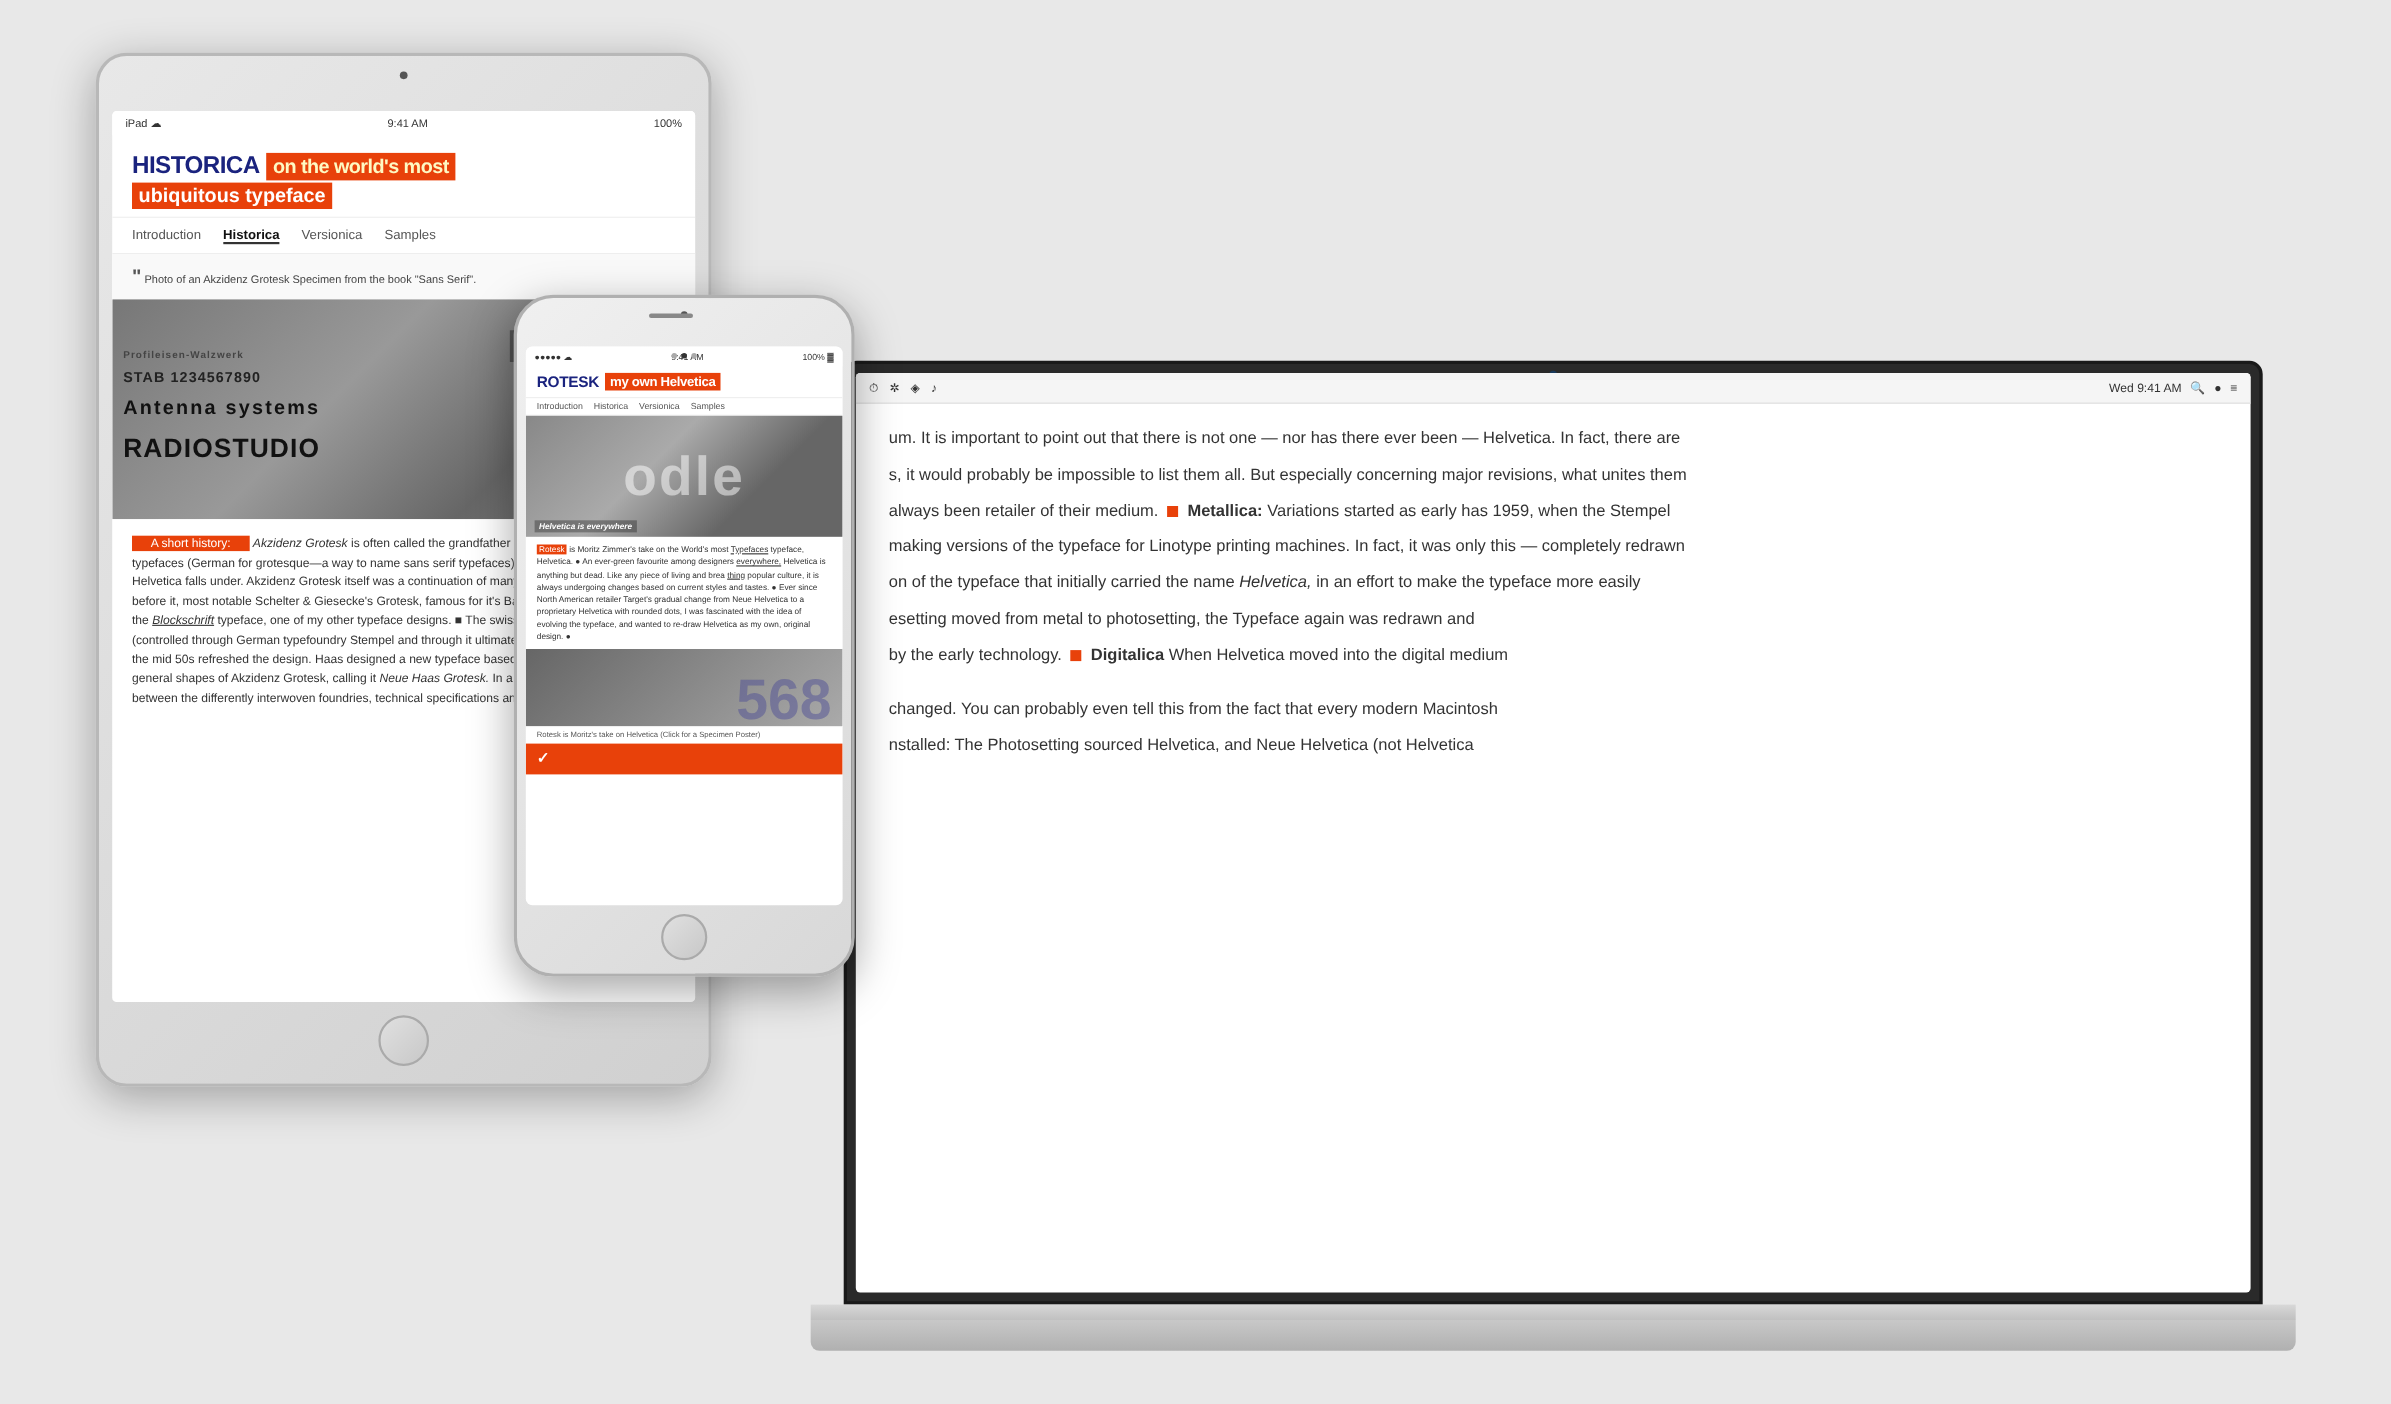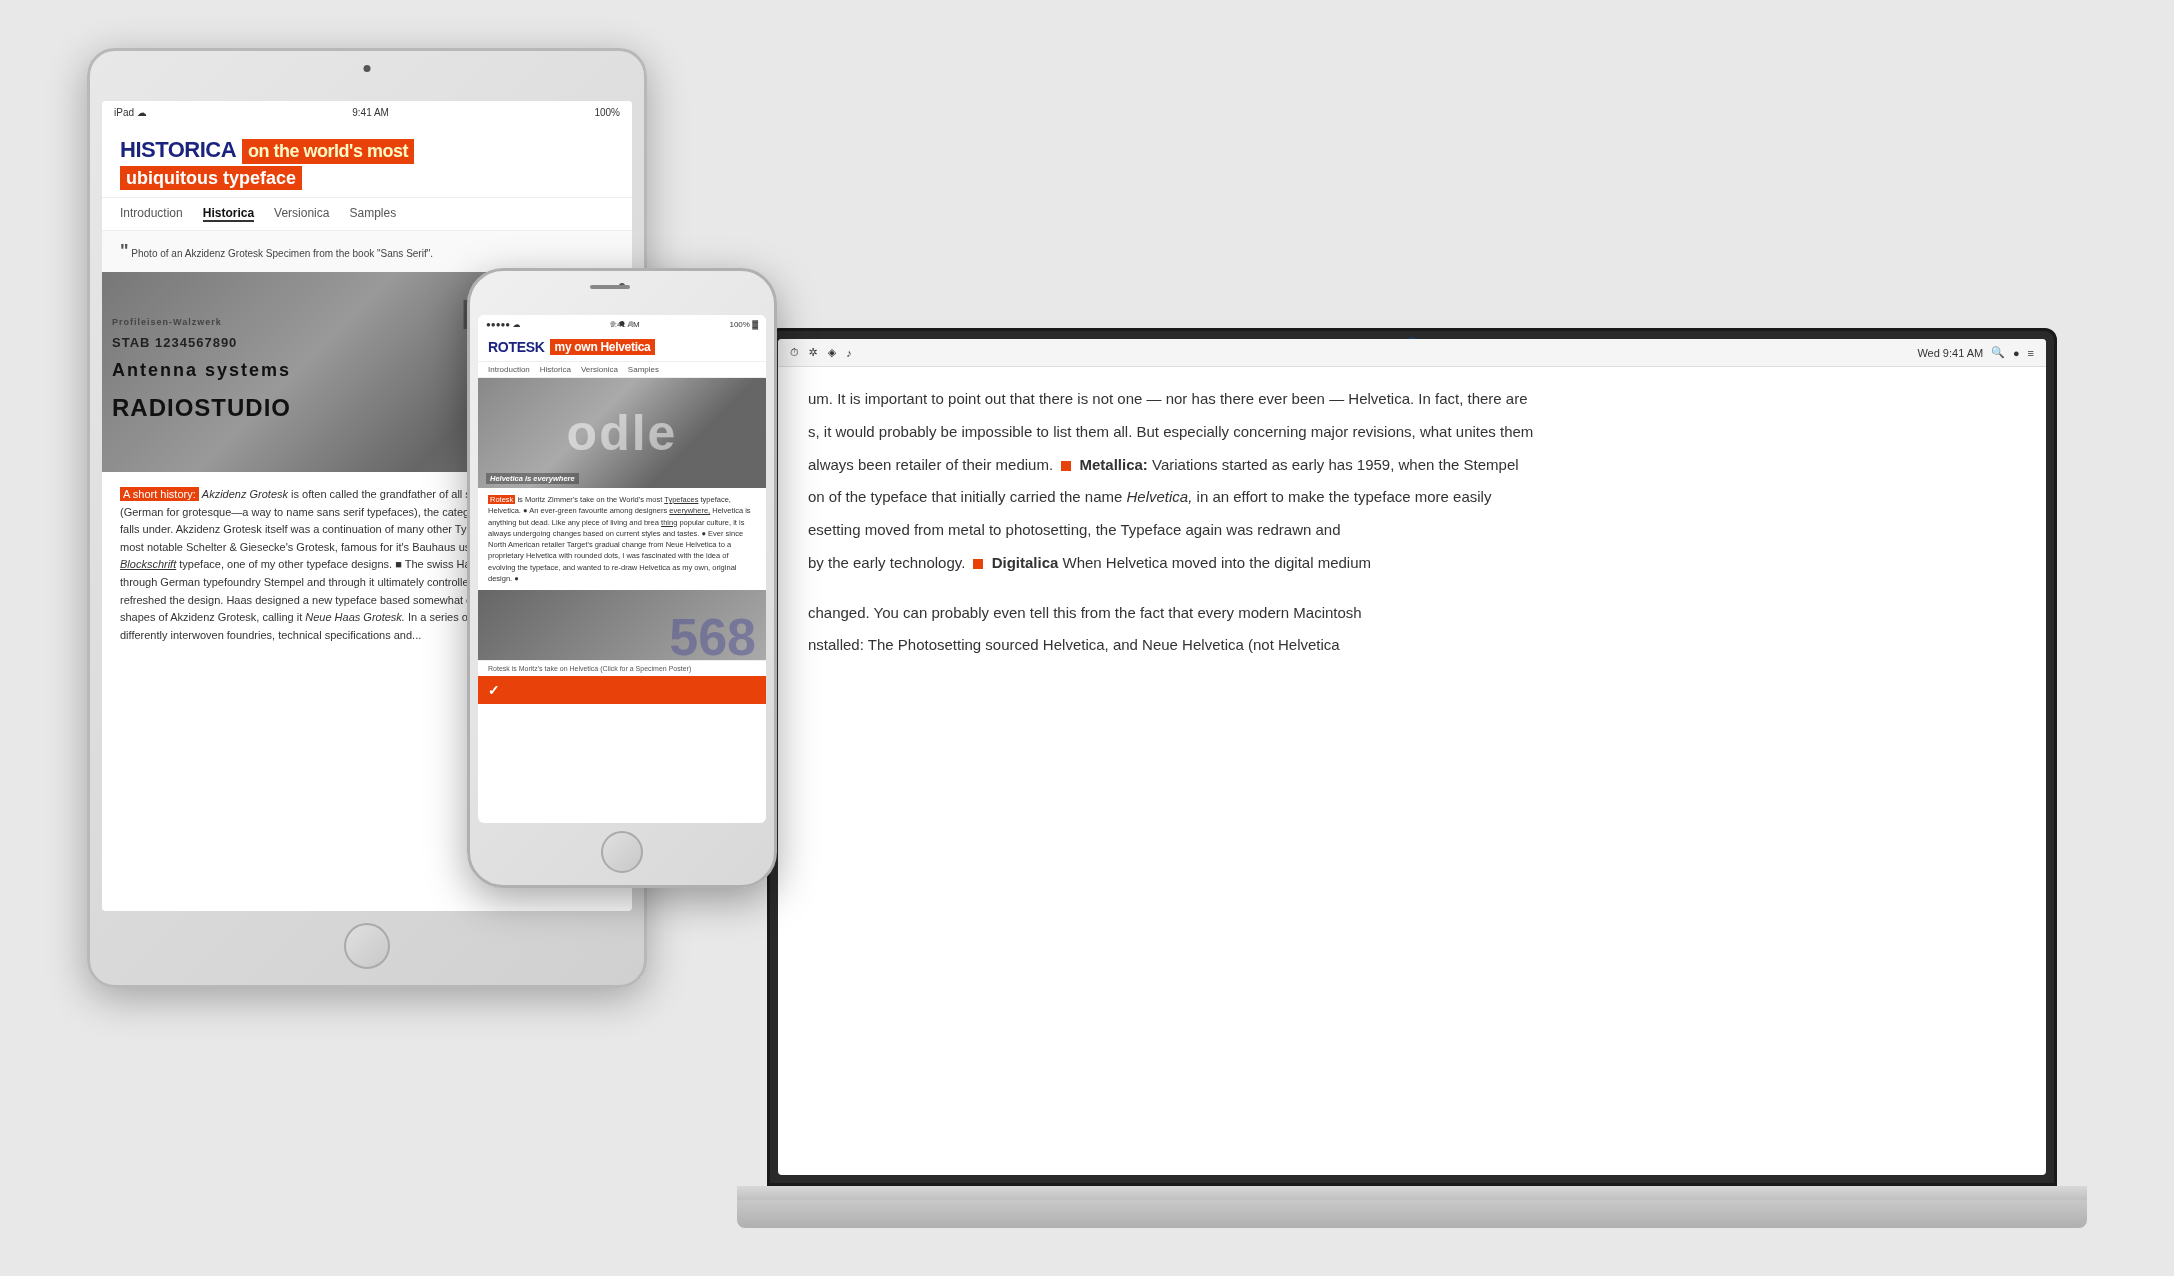--- a/index.html
+++ b/index.html
@@ -92,21 +92,21 @@
       font-size: 11px;
     }
     .macbook-content {
       padding: 20px 30px;
       font-size: 14px;
       line-height: 1.6;
       color: #333;
       height: calc(100% - 28px);
       overflow: hidden;
     }
-    .highlight-orange { background: #e8410a; color: white; padding: 1px 3px; }
+    .highlight-orange { background: #e8410a; color: white; padding: 1px 17px; }
     .square-bullet { display: inline-block; width: 10px; height: 10px; background: #e8410a; margin: 0 4px; vertical-align: middle; }
 
     
     .ipad {
       position: absolute;
       left: 0;
       top: 0;
       width: 560px;
       height: 940px;
     }
@@ -389,20 +389,23 @@
             <span>um. It is important to point out that there is not one — nor has there ever been — Helvetica. In fact, there are</span>
           </p>
           <p style="margin-bottom:8px; font-size:15px; line-height:1.65;">
             <span>s, it would probably be impossible to list them all. But especially concerning major revisions, what unites them</span>
           </p>
           <p style="margin-bottom:8px; font-size:15px; line-height:1.65;">
             <span>always been retailer of their medium. </span>
             <span class="square-bullet"></span>
             <strong>Metallica: </strong>
             <span>Variations started as early has 1959, when the Stempel</span>
+          </p>
+          <p style="margin-bottom:8px; font-size:15px; line-height:1.65;">
+            <span>making versions of the typeface for Linotype printing machines. In fact, it was only this — completely redrawn</span>
           </p>
           <p style="margin-bottom:8px; font-size:15px; line-height:1.65;">
             <span>on of the typeface that initially carried the name </span>
             <em>Helvetica,</em>
             <span> in an effort to make the typeface more easily</span>
           </p>
           <p style="margin-bottom:8px; font-size:15px; line-height:1.65;">
             <span>esetting moved from metal to photosetting, the Typeface again was redrawn and</span>
           </p>
           <p style="margin-bottom:8px; font-size:15px; line-height:1.65;">

